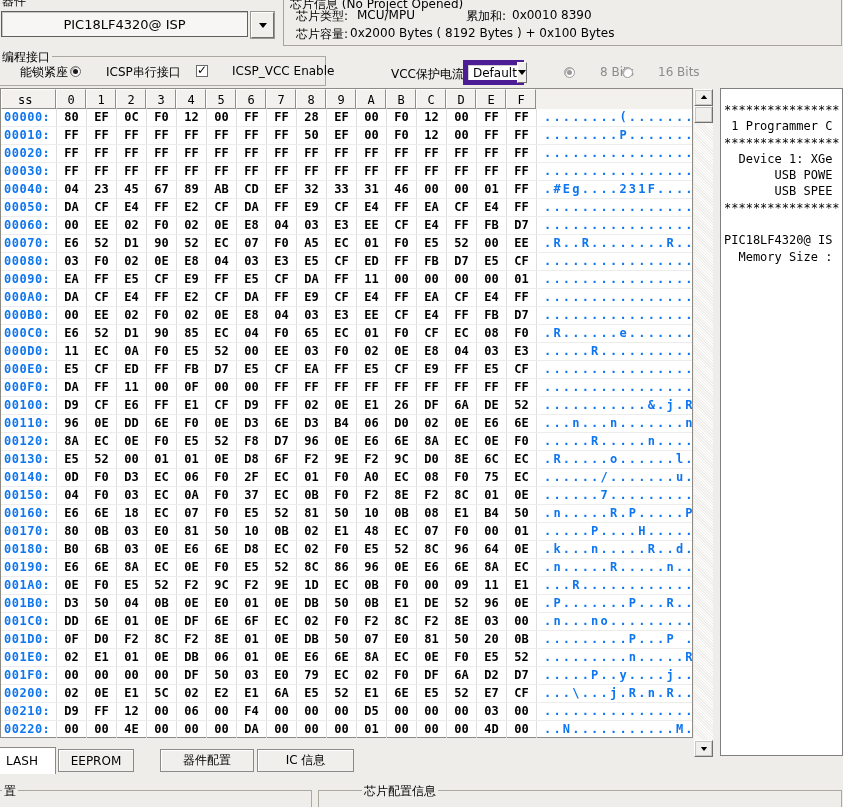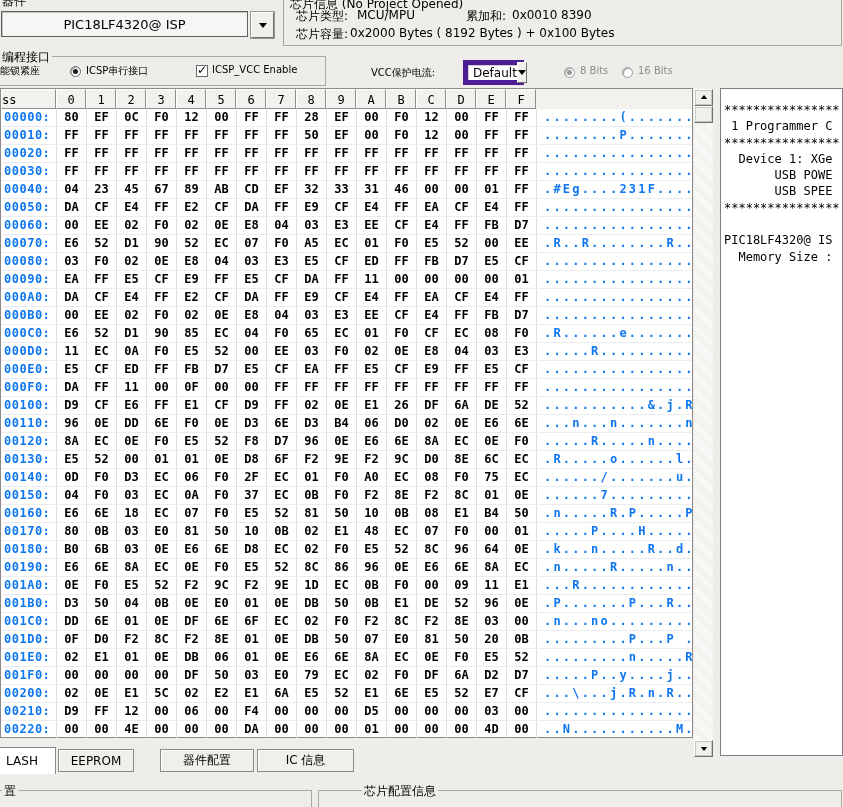--- a/index.html
+++ b/index.html
@@ -28,36 +28,36 @@
   
   .group-box { border:1px solid #aba89f; }
   .group-label { font-size:12px; background:#efede9; padding:0 2px; }
   .radio { width:11px; height:11px; border-radius:50%; background:#fff; border:1px solid #6a6a6a;
     box-shadow:inset 1px 1px 1px rgba(0,0,0,.35); }
   .radio.checked::after { content:''; display:block; width:5px; height:5px; border-radius:50%; background:#1a1a1a; margin:2px; }
   .radio.disabled { border-color:#9b9b9b; }
   .radio.disabled.checked::after { background:#9b9b9b; }
   .cb { width:12px; height:12px; background:#fff; border:1px solid #6a6a6a; position:relative; }
   .cb.checked::after { content:'✓'; position:absolute; top:-3px; left:0; font-size:12px; font-weight:bold; color:#000; }
-  .ctl-label { font-size:10px; white-space:nowrap; }
+  .ctl-label { font-size:12px; white-space:nowrap;margin-left:20px; }
   .ctl-label.disabled { color:#8c8c8c; }
   .vcc-combo { left:463px; top:60px; width:61px; height:25px; background:#fff;
     border:5px solid #4c1d95; box-shadow:inset 1px 1px 0 #cfcfcf; font-size:12px;
     display:flex; align-items:center; }
   .vcc-combo .txt { padding-left:5px; flex:1; }
   .vcc-combo .arr { width:17px; height:21px; margin-right:1px; background:#f0efec;
     border:1px solid; border-color:#fff #6f6f6f #6f6f6f #fff; display:flex; align-items:center; justify-content:center; }
 
   
   .hex-table { left:0; top:88px; width:693px; height:650px; background:#fff;
     border:1px solid #8e8b85; font-family:"DejaVu Sans Mono","Liberation Mono",monospace; }
   .hex-head { display:flex; height:20px; background:#f2f1ee; font-size:12px; }
   .hcell { border:1px solid; border-color:#ffffff #8e8e8e #8e8e8e #ffffff; background:#f2f1ee;
     display:flex; align-items:flex-end; justify-content:center; padding-bottom:1px; }
-  .hcell.addr { width:55px; justify-content:flex-start; padding-left:0; }
+  .hcell.addr { width:55px; justify-content:flex-start; padding-left:16px; }
   .hcell.bh { width:30px; }
   .hcell.ah { flex:1; justify-content:flex-start; padding-left:6px; }
   .hex-body { }
   .hex-row { display:flex; height:18px; line-height:17px; border-bottom:1px solid #ececec; font-weight:bold; font-size:12px; }
   .ra { width:55px; color:#0e76f0; padding-left:3px; letter-spacing:0.5px; }
   .rb { width:30px; text-align:center; border-left:1px solid #dedede; }
   .rascii { flex:1; color:#0e76f0; border-left:1px solid #dedede; padding-left:7px; letter-spacing:2.2px; white-space:pre; overflow:hidden; }
 
   
   .vscroll { left:694px; top:89px; width:19px; height:668px;

